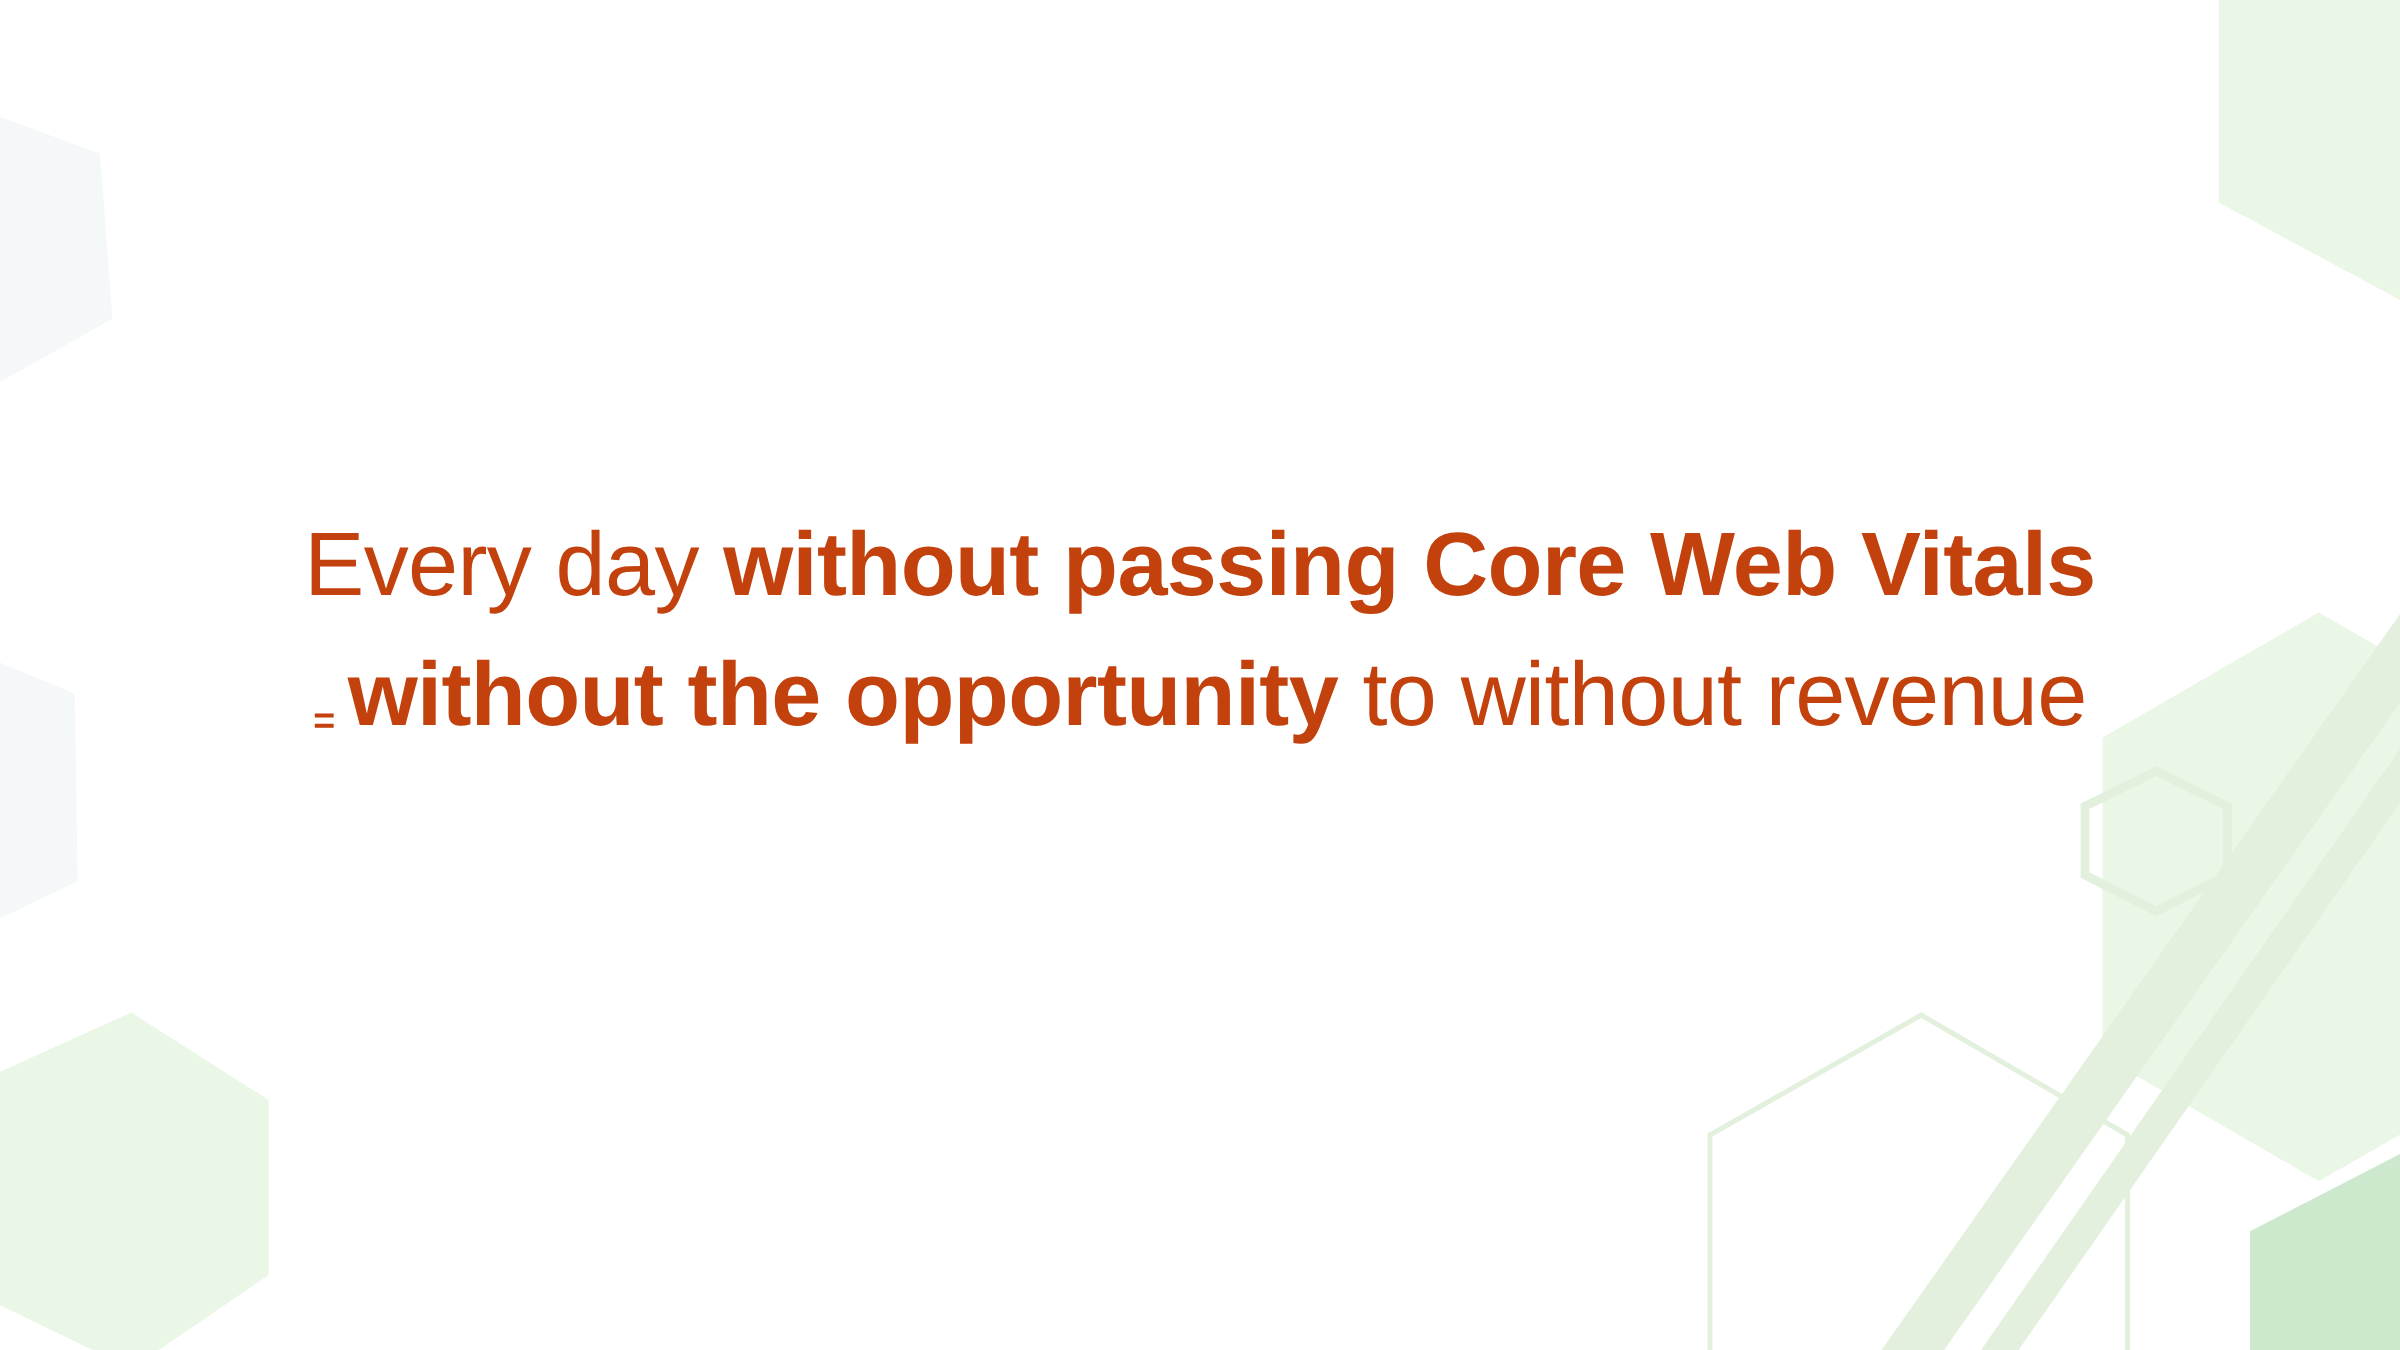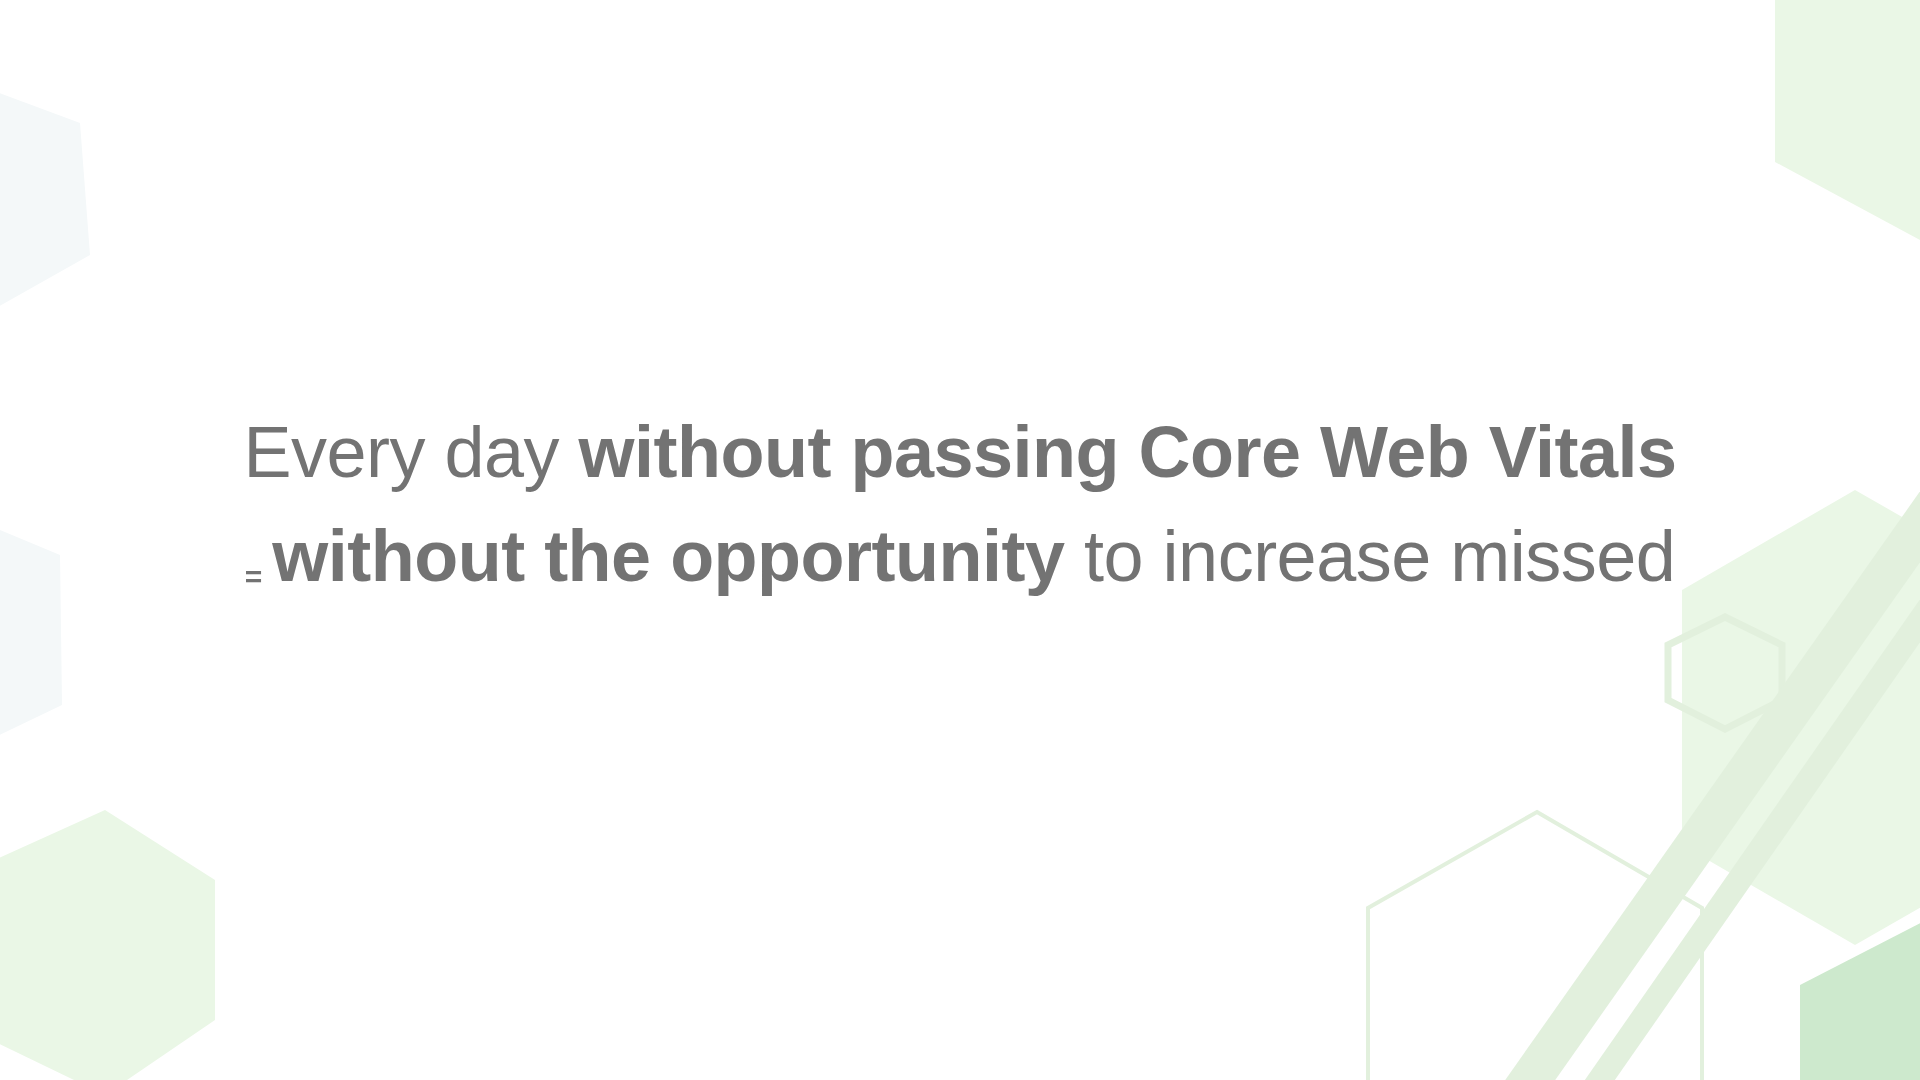--- a/index.html
+++ b/index.html
@@ -39,21 +39,21 @@
     position: absolute;
     left: 0;
     top: 400px;
     width: 1920px;
     text-align: center;
   }
 
   .headline-line {
     display: block;
     white-space: nowrap;
-    color: #737373;
+    color: #c2410c;
     font-size: 72px;
     line-height: 104px;
     letter-spacing: -0.5px;
     font-weight: 400;
   }
 
   .hl-light { font-weight: 400; }
   .hl-bold  { font-weight: 700; }
 
   .eq-sign {
@@ -93,18 +93,18 @@
     </g>
   </svg>
 
   <div id="headline-block">
 
     <div class="headline-line">
       <span class="hl-light">Every day </span><span class="hl-bold">without passing Core Web Vitals</span>
     </div>
 
     <div class="headline-line">
-      <span class="eq-sign">=</span><span class="hl-bold">without the opportunity</span><span class="hl-light"> to increase missed</span>
+      <span class="eq-sign">=</span><span class="hl-bold">without the opportunity</span><span class="hl-light"> to without revenue</span>
     </div>
 
   </div>
 
 </div>
 
 </body></html>

